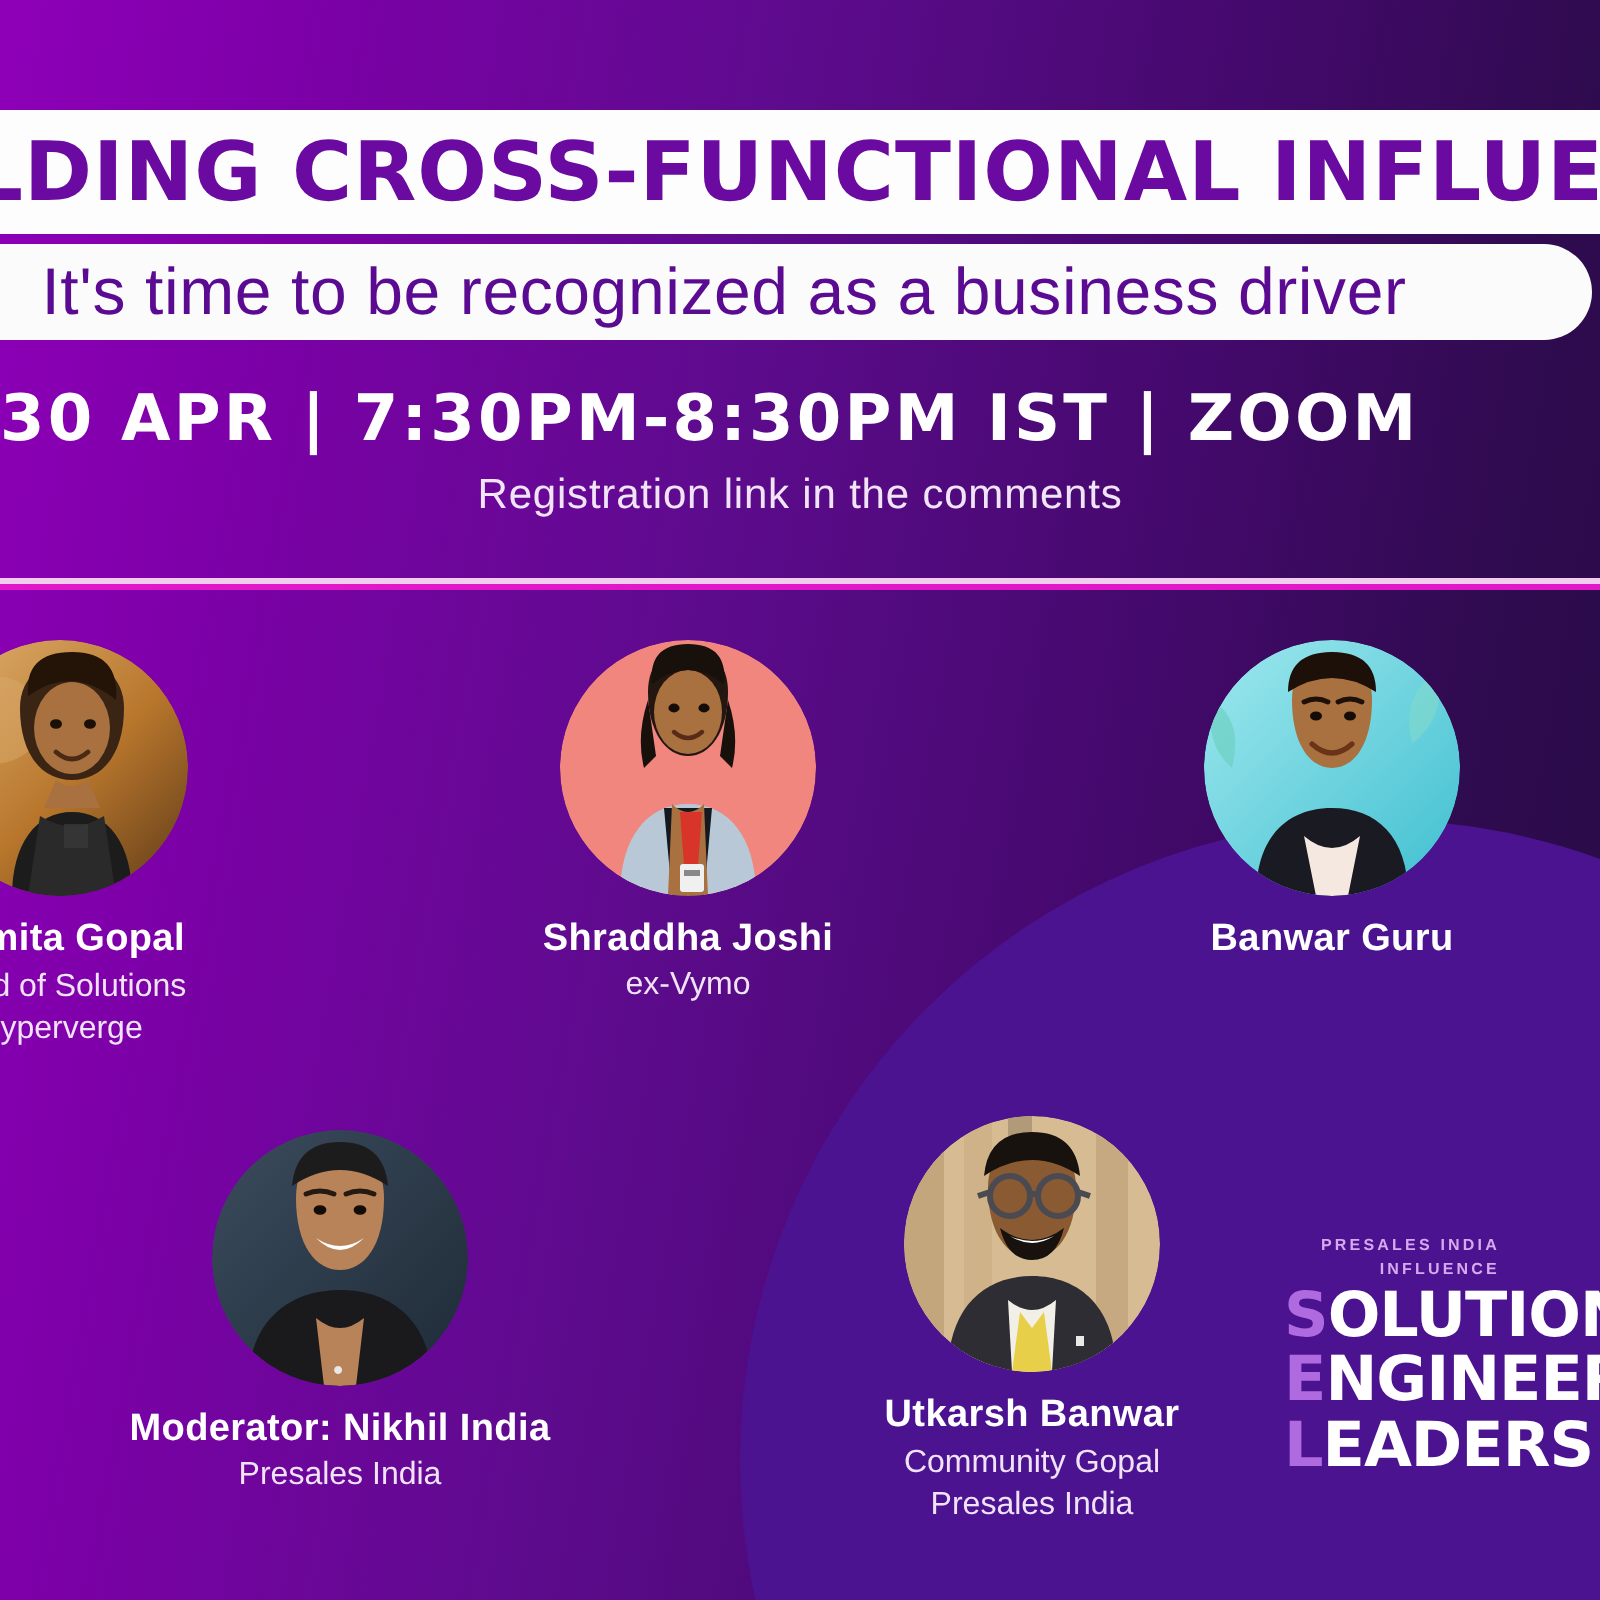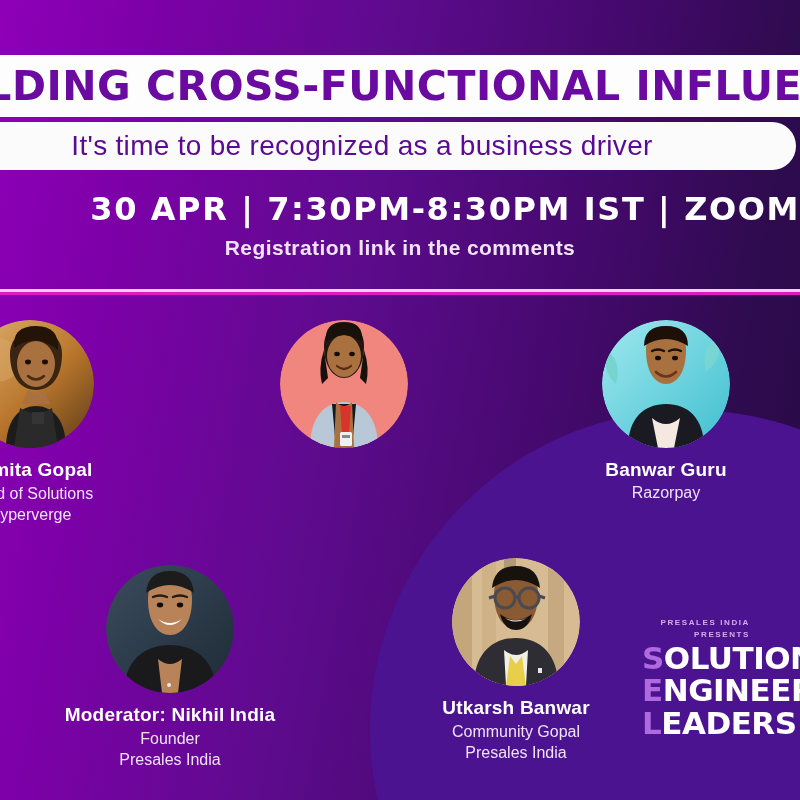--- a/index.html
+++ b/index.html
@@ -54,47 +54,46 @@
   .subtitle-band {
     position:absolute;
     left:-72px; top:122px;
     width:868px; height:48px;
     background:#fbfbfb;
     border-radius:24px;
     display:flex; align-items:center; justify-content:center;
     overflow:hidden;
   }
   .subtitle-band .subtitle-text {
-    font-size:28px;
+    font-size:33px;
     font-weight:400;
     color:#5a0b92;
     white-space:nowrap;
     letter-spacing:0.3px;
   }
 
   .datetime-line {
     position:absolute;
     left:0; top:190px; width:800px;
-    text-align:right;
+    text-align:left;
     color:#ffffff;
     font-size:32px;
     font-weight:700;
     letter-spacing:1.6px;
     font-family:"DejaVu Sans", sans-serif;
     white-space:nowrap;
-    padding-left:40px;
   }
 
   .reg-line {
     position:absolute;
     left:0; top:236px; width:800px;
     text-align:center;
     color:#f2e4f8;
     font-size:21px;
-    font-weight:700;
+    font-weight:400;
     letter-spacing:0.4px;
   }
 
   
   .divider {
     position:absolute; left:0; top:289px; width:800px; height:6px; z-index:4;
   }
   .divider .line-light {
     position:absolute; left:0; top:0; width:800px; height:3px;
     background:#f3cdf0;
@@ -267,20 +266,22 @@
             <path d="M46 22 q18-14 36 0 q2-20-18-20 T46 22z" fill="#18100a"></path>
             <path d="M44 30 q-6 18 -2 34 l6-6z" fill="#18100a"></path>
             <path d="M84 30 q6 18 2 34 l-6-6z" fill="#18100a"></path>
             <path d="M56 82 q8 8 16 0 l2 46h-20z" fill="#a9713f"></path>
             <path d="M60 86 l3 40 h5 l3-40z" fill="#d8342a"></path>
             <rect x="60" y="112" width="12" height="14" rx="1.5" fill="#f0f0f0"></rect>
             <rect x="62" y="115" width="8" height="3" fill="#888"></rect>
           </g>
         </svg>
       </div>
+      <div class="sp-name">Shraddha Joshi</div>
+      <div class="sp-org">ex-Vymo</div>
     </div>
 
     <div class="speaker" id="sp2">
       <div class="avatar">
         <svg viewBox="0 0 128 128" xmlns="http://www.w3.org/2000/svg">
           <defs>
             <clipPath id="c2">
                 <circle cx="64" cy="64" r="64"></circle>
               </clipPath>
             <linearGradient id="bg2" x1="0" y1="0" x2="1" y2="1">
@@ -298,21 +299,20 @@
             <path d="M42 26 q22-14 44 0 q0-20-22-20 T42 26z" fill="#1c1008"></path>
             <ellipse cx="56" cy="38" rx="3" ry="2.3" fill="#140c06"></ellipse>
             <ellipse cx="73" cy="38" rx="3" ry="2.3" fill="#140c06"></ellipse>
             <path d="M50 31 q6-3 12 0" stroke="#1c1008" stroke-width="2.4" fill="none" stroke-linecap="round"></path>
             <path d="M67 31 q6-3 12 0" stroke="#1c1008" stroke-width="2.4" fill="none" stroke-linecap="round"></path>
             <path d="M54 52 q10 9 20 0" stroke="#6a3418" stroke-width="2.6" fill="none" stroke-linecap="round"></path>
           </g>
         </svg>
       </div>
       <div class="sp-name">Banwar Guru</div>
-      <div class="sp-org">Razorpay</div>
     </div>
 
     <div class="speaker" id="sp3">
       <div class="avatar">
         <svg viewBox="0 0 128 128" xmlns="http://www.w3.org/2000/svg">
           <defs>
             <clipPath id="c3">
                 <circle cx="64" cy="64" r="64"></circle>
               </clipPath>
             <linearGradient id="bg3" x1="0" y1="0" x2="1" y2="1">
@@ -329,21 +329,20 @@
             <ellipse cx="54" cy="40" rx="3.2" ry="2.4" fill="#140c06"></ellipse>
             <ellipse cx="74" cy="40" rx="3.2" ry="2.4" fill="#140c06"></ellipse>
             <path d="M47 32 q7-3 14 0" stroke="#241a12" stroke-width="2.4" fill="none" stroke-linecap="round"></path>
             <path d="M67 32 q7-3 14 0" stroke="#241a12" stroke-width="2.4" fill="none" stroke-linecap="round"></path>
             <path d="M52 54 q12 12 24 0 q-12 8-24 0z" fill="#ffffff"></path>
             <path d="M63 118 a2 2 0 1 0 0.1 0" fill="#e8e8e8"></path>
           </g>
         </svg>
       </div>
       <div class="sp-name">Moderator: Nikhil India</div>
-      <div class="sp-role">Founder</div>
       <div class="sp-org">Presales India</div>
     </div>
 
     <div class="speaker" id="sp4">
       <div class="avatar">
         <svg viewBox="0 0 128 128" xmlns="http://www.w3.org/2000/svg">
           <defs>
               <clipPath id="c4">
                 <circle cx="64" cy="64" r="64"></circle>
               </clipPath>
@@ -373,19 +372,19 @@
         </svg>
       </div>
       <div class="sp-name">Utkarsh Banwar</div>
       <div class="sp-role">Community Gopal</div>
       <div class="sp-org">Presales India</div>
     </div>
   </div>
 
   <div class="logo">
     <div class="logo-kicker">PRESALES INDIA</div>
-    <div class="logo-kicker">PRESENTS</div>
+    <div class="logo-kicker">INFLUENCE</div>
     <div class="logo-word"><span class="cap">S</span><span>OLUTIONS</span></div>
     <div class="logo-word"><span class="cap">E</span><span>NGINEERING</span></div>
     <div class="logo-word"><span class="cap">L</span><span>EADERS</span></div>
   </div>
 
 </div>
 
 </body></html>

